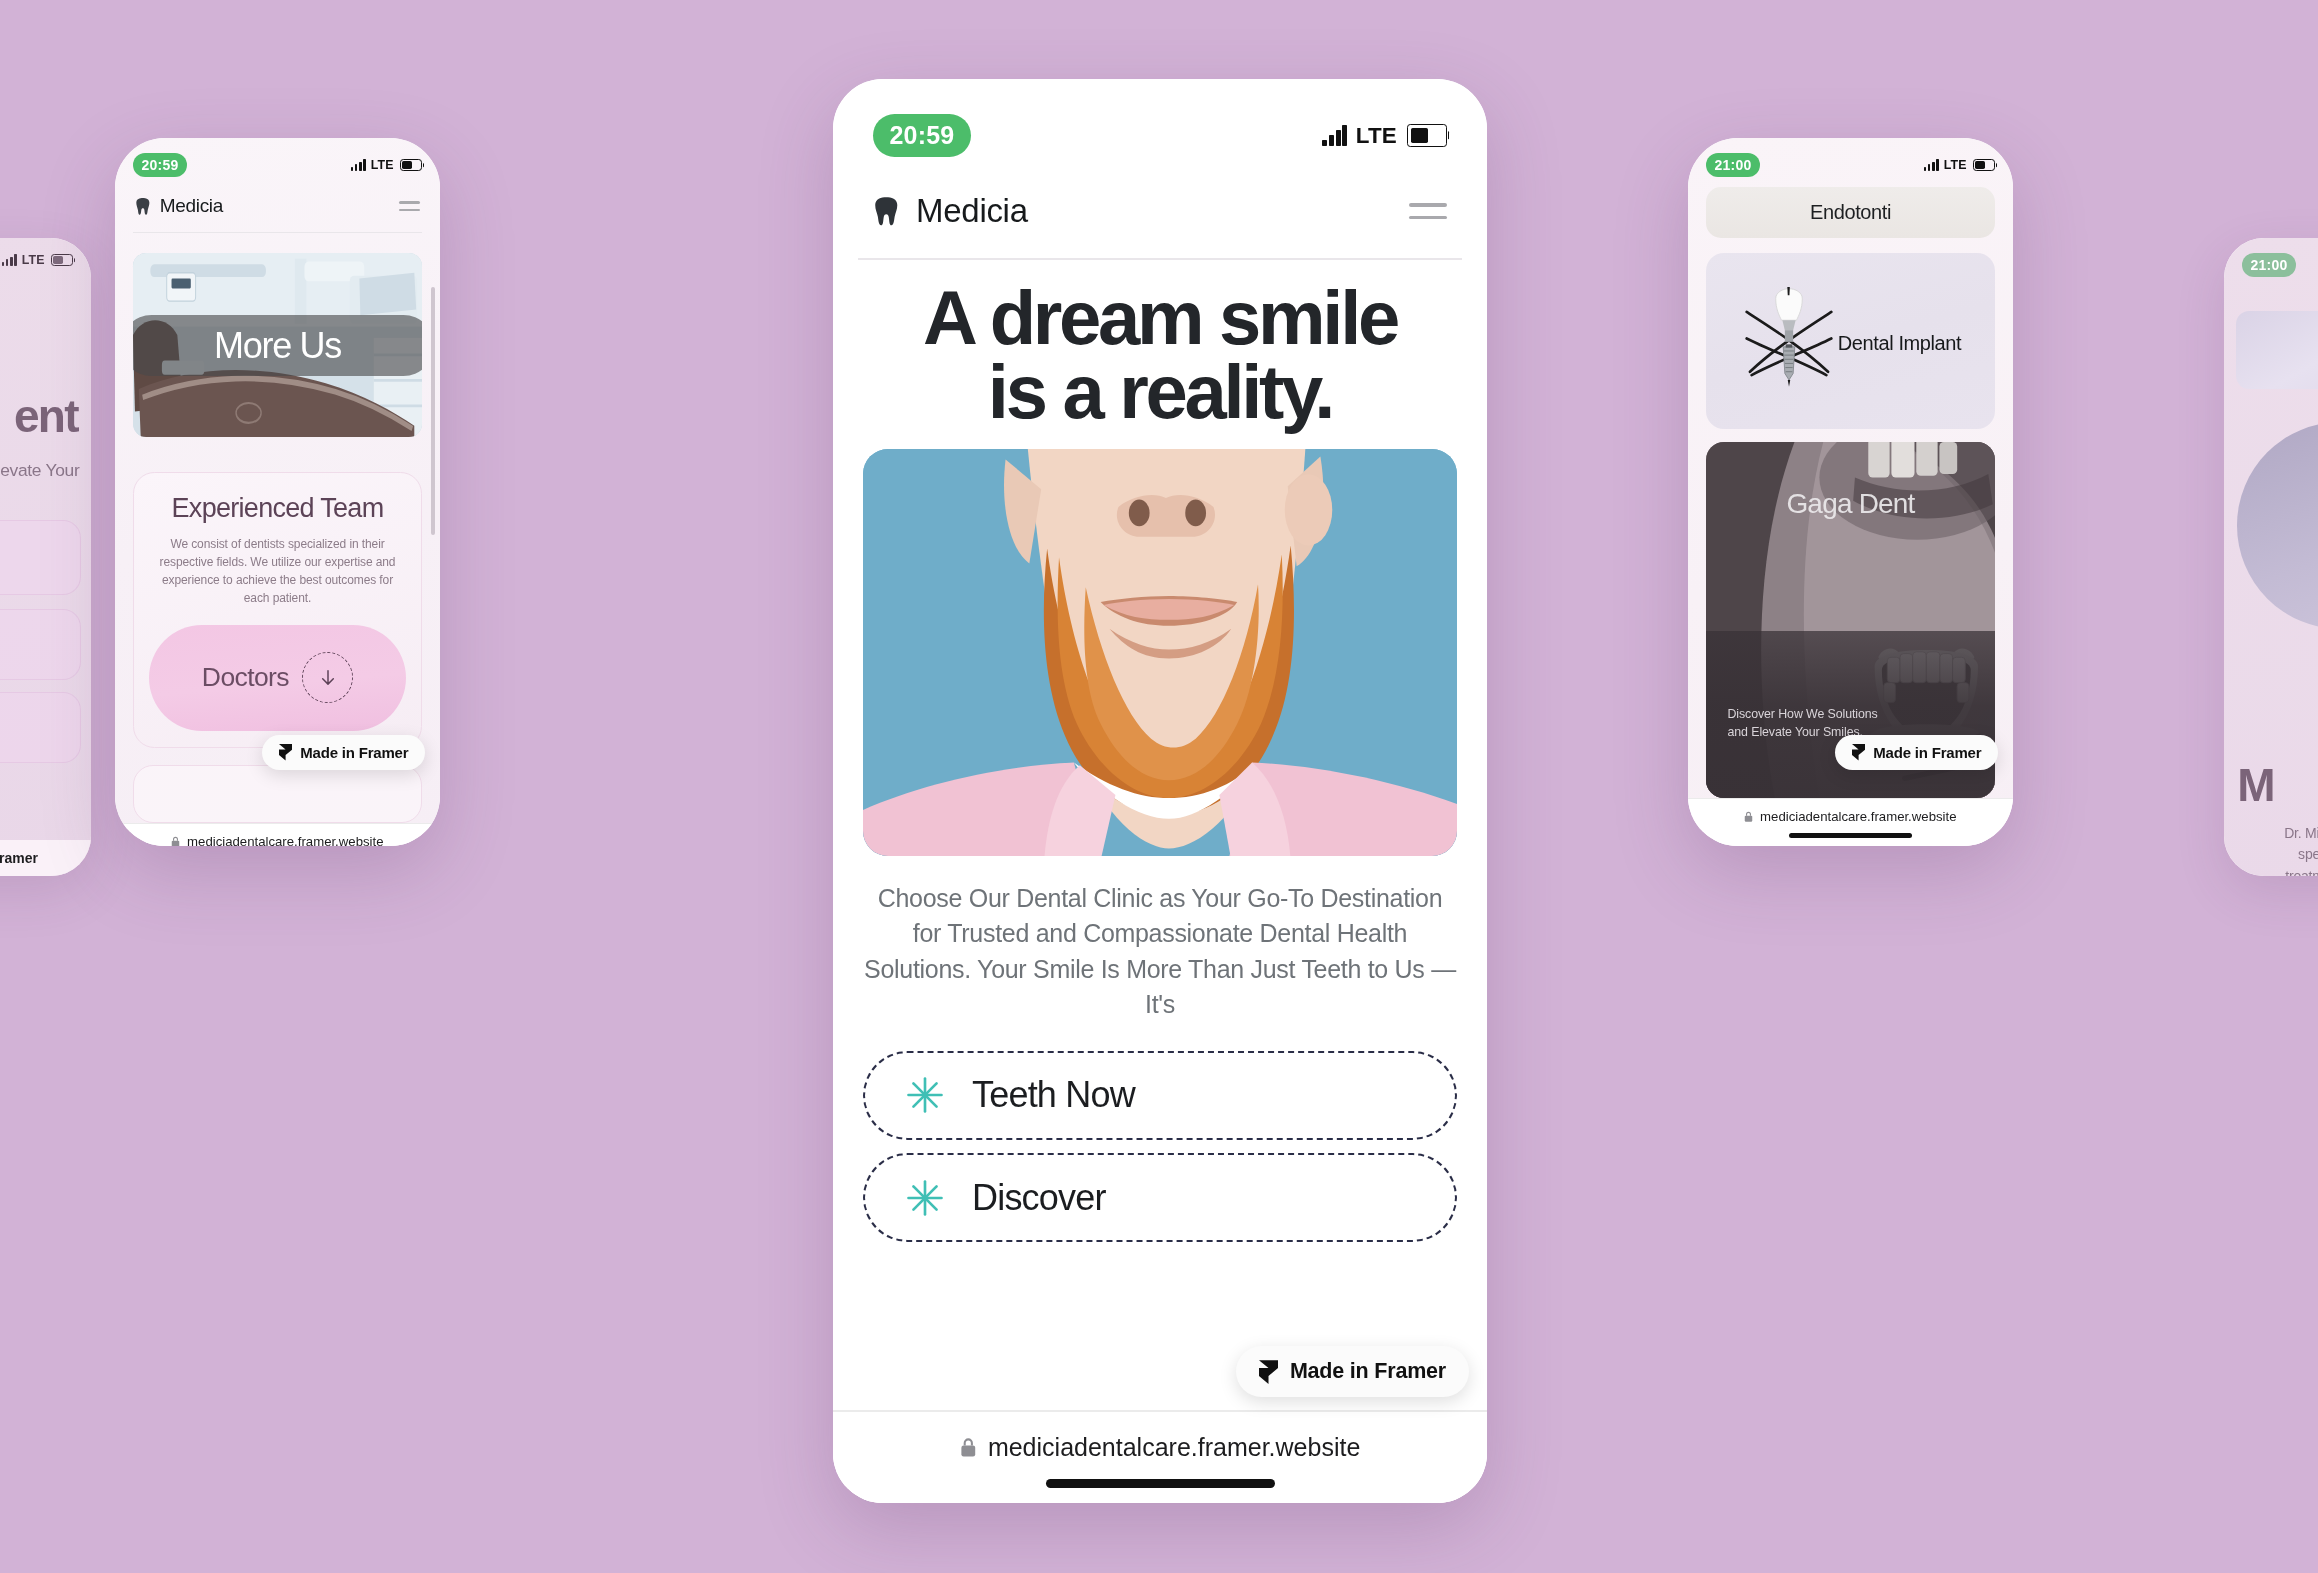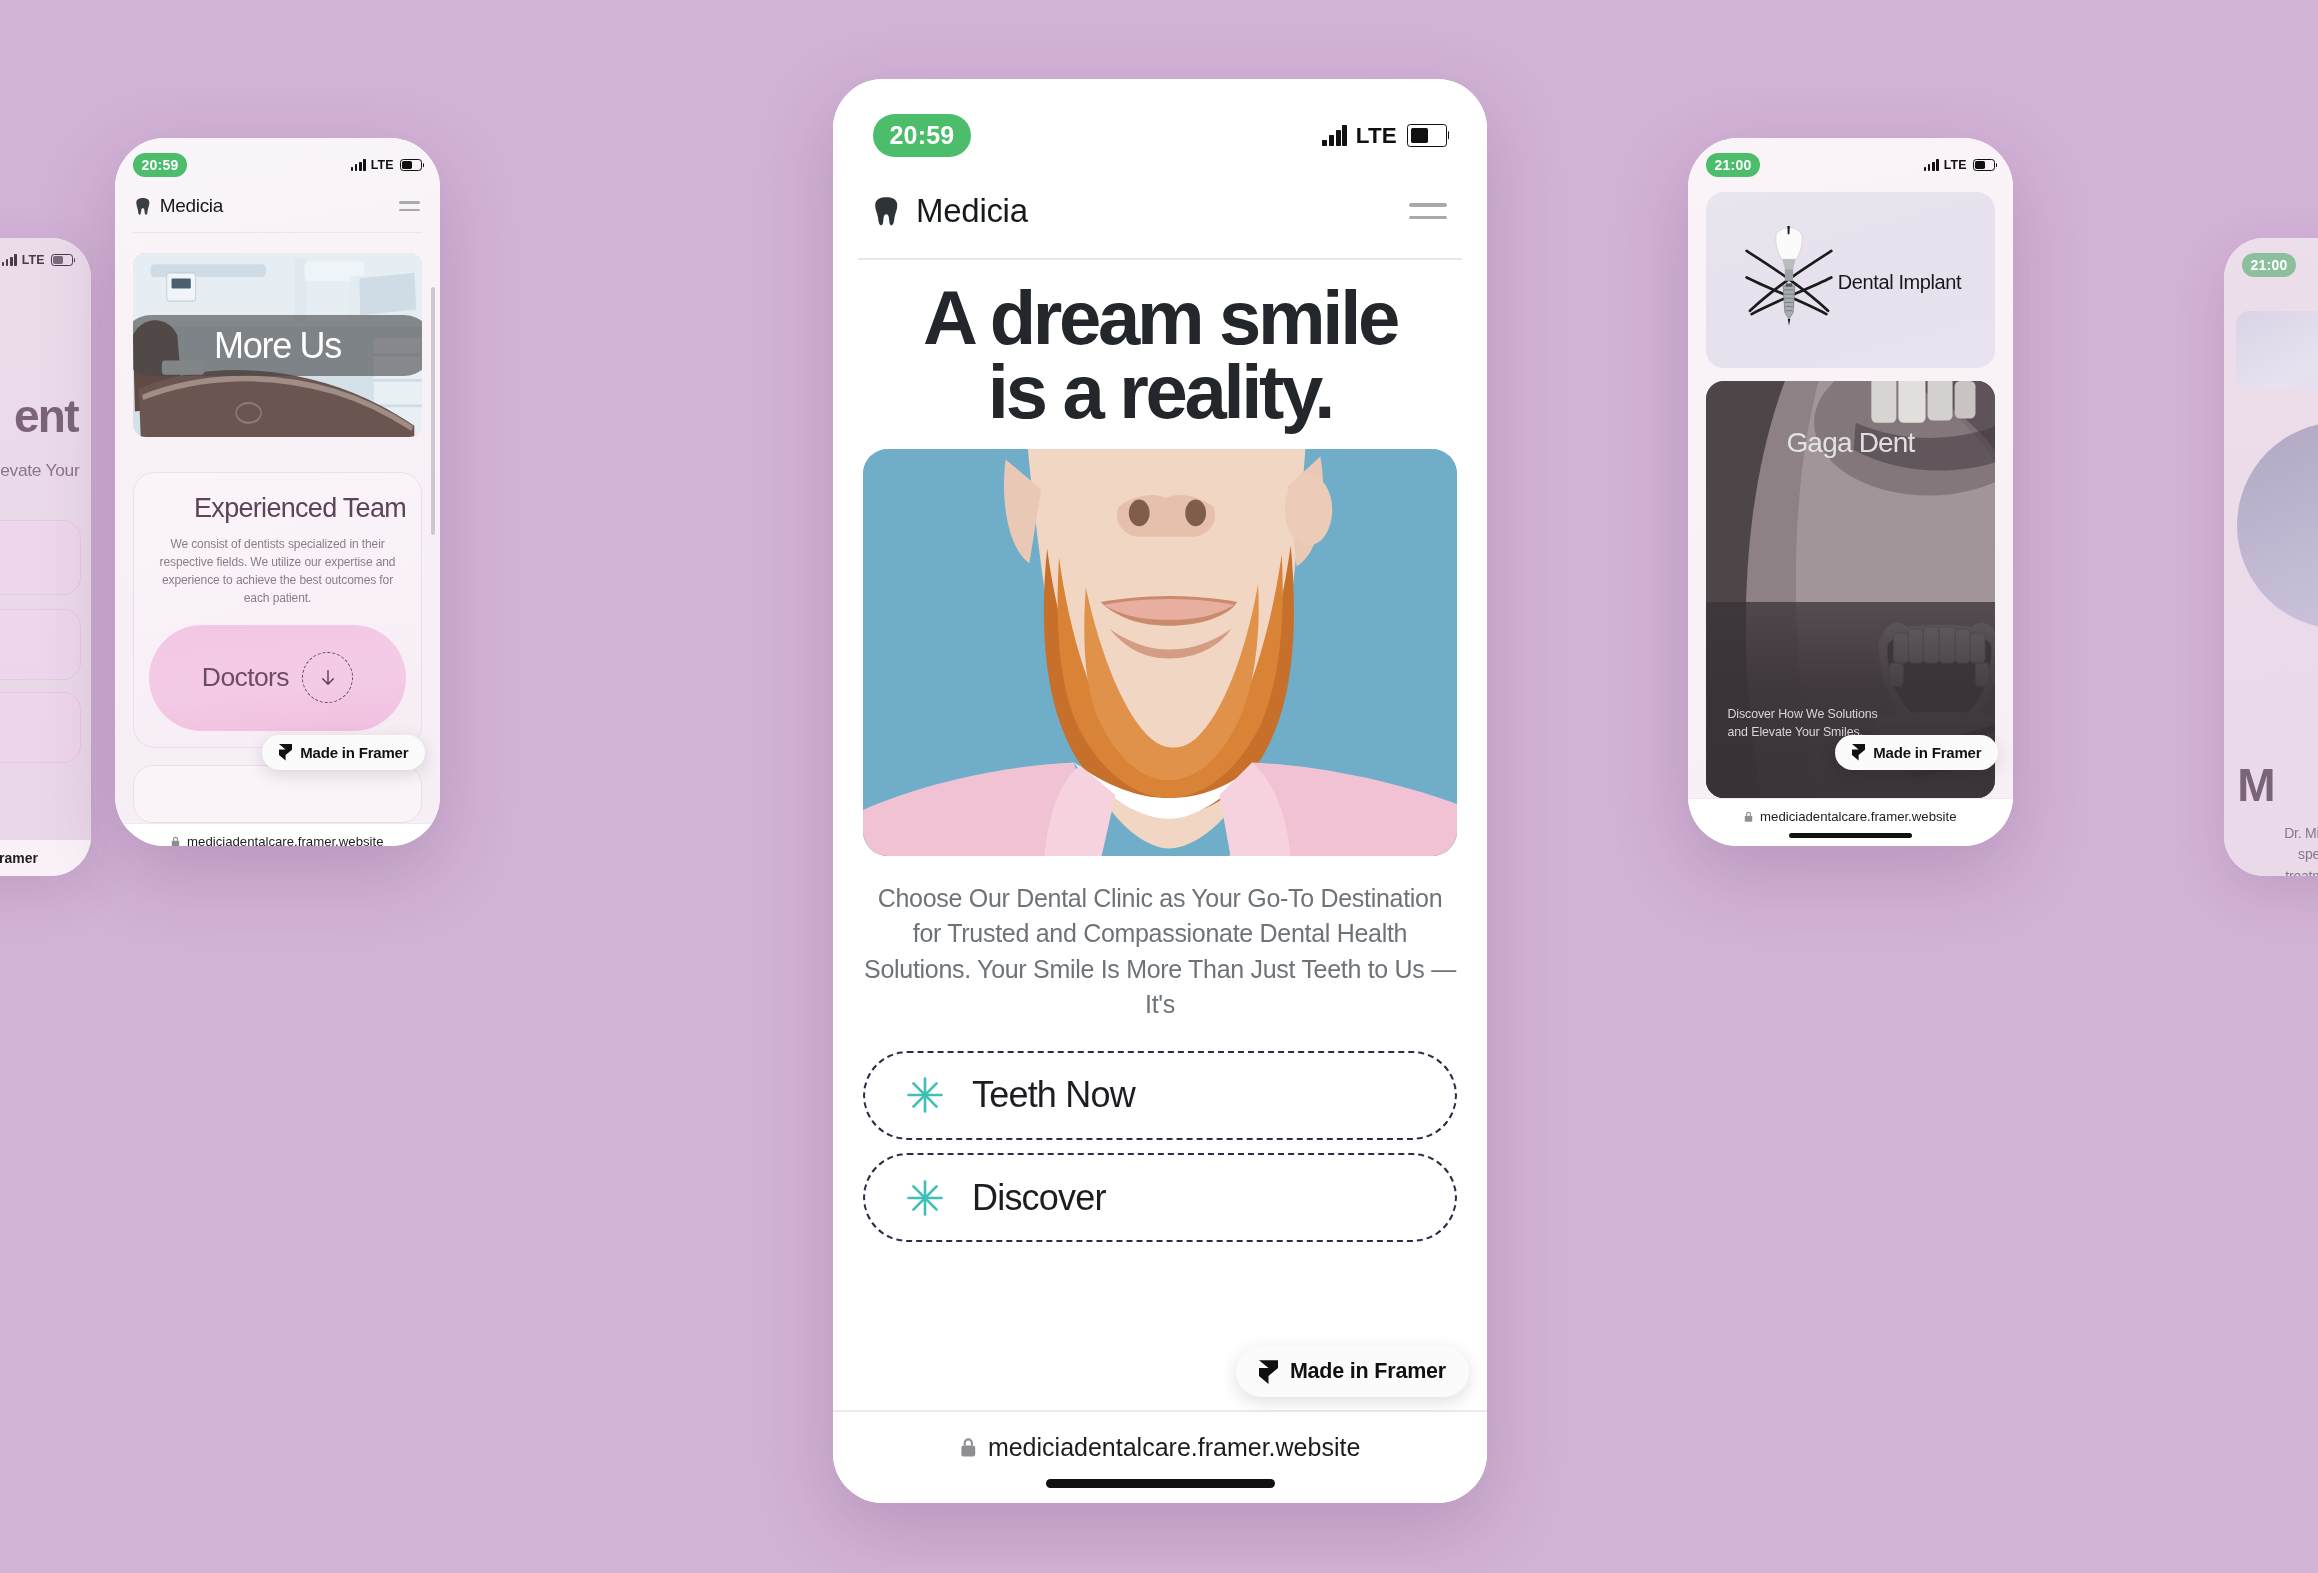--- a/index.html
+++ b/index.html
@@ -145,21 +145,21 @@
     position:absolute; left:-4%; top:34%; width:108%; height:33%;
     background:rgba(72,72,75,.62); border-radius:827px;
     display:flex; align-items:center; justify-content:center;
   }
   .about-pill span { color:#fff; font-size:36px; font-weight:500; letter-spacing:-1.3px; }
 
   .team-card {
     margin:35px 18px 0 18px; border-radius:21.5px; flex:0 0 auto;
     background:linear-gradient(165deg,#fbf5fa 0%,#f6edf4 100%);
     border:0.8px solid #f0dcea; padding:20px 15px 16.6px 15px;
-    display:flex; flex-direction:column; align-items:flex-end;
+    display:flex; flex-direction:column; align-items:center;
   }
   .team-title { font-size:27px; color:#5c4357; font-weight:400; letter-spacing:-0.7px; }
   .team-body {
     margin-top:10.8px; text-align:center; font-size:12px; line-height:1.5;
     color:#8c7c89; letter-spacing:-0.1px; padding:0 5px;
   }
   .doctors-btn {
     margin-top:18px; width:100%; height:106px; border-radius:827px;
     background:linear-gradient(175deg,#f3c7e4 0%,#f4cbe6 55%,#f0bfe0 100%);
     display:flex; align-items:center; justify-content:center; gap:13.2px;
@@ -435,20 +435,23 @@
             <i></i>
             <i></i>
           </span>
         <span class="lte">LTE</span>
         <span class="batt">
             <span class="fill"></span>
           </span>
       </div>
     </div>
 
+    <div class="endo-bar">
+      <span>Endotonti</span>
+    </div>
 
     <div class="implant-card">
       <svg width="98" height="108" viewBox="0 0 118 130">
         <g stroke="#1b1b1b" stroke-width="3.2" fill="none" stroke-linecap="round">
           <path d="M8 30 C36 48 74 72 106 102"></path>
           <path d="M110 30 C82 48 44 72 12 102"></path>
           <path d="M8 62 C36 76 74 90 104 106"></path>
           <path d="M110 62 C82 76 44 90 14 106"></path>
         </g>
         <path d="M43 14 C43 6 52 2 59 2 C66 2 75 6 75 14 C75 26 71 34 68 40 L50 40 C47 34 43 26 43 14 Z" fill="#fbfbfb" stroke="#d5d5d5" stroke-width="1"></path>

